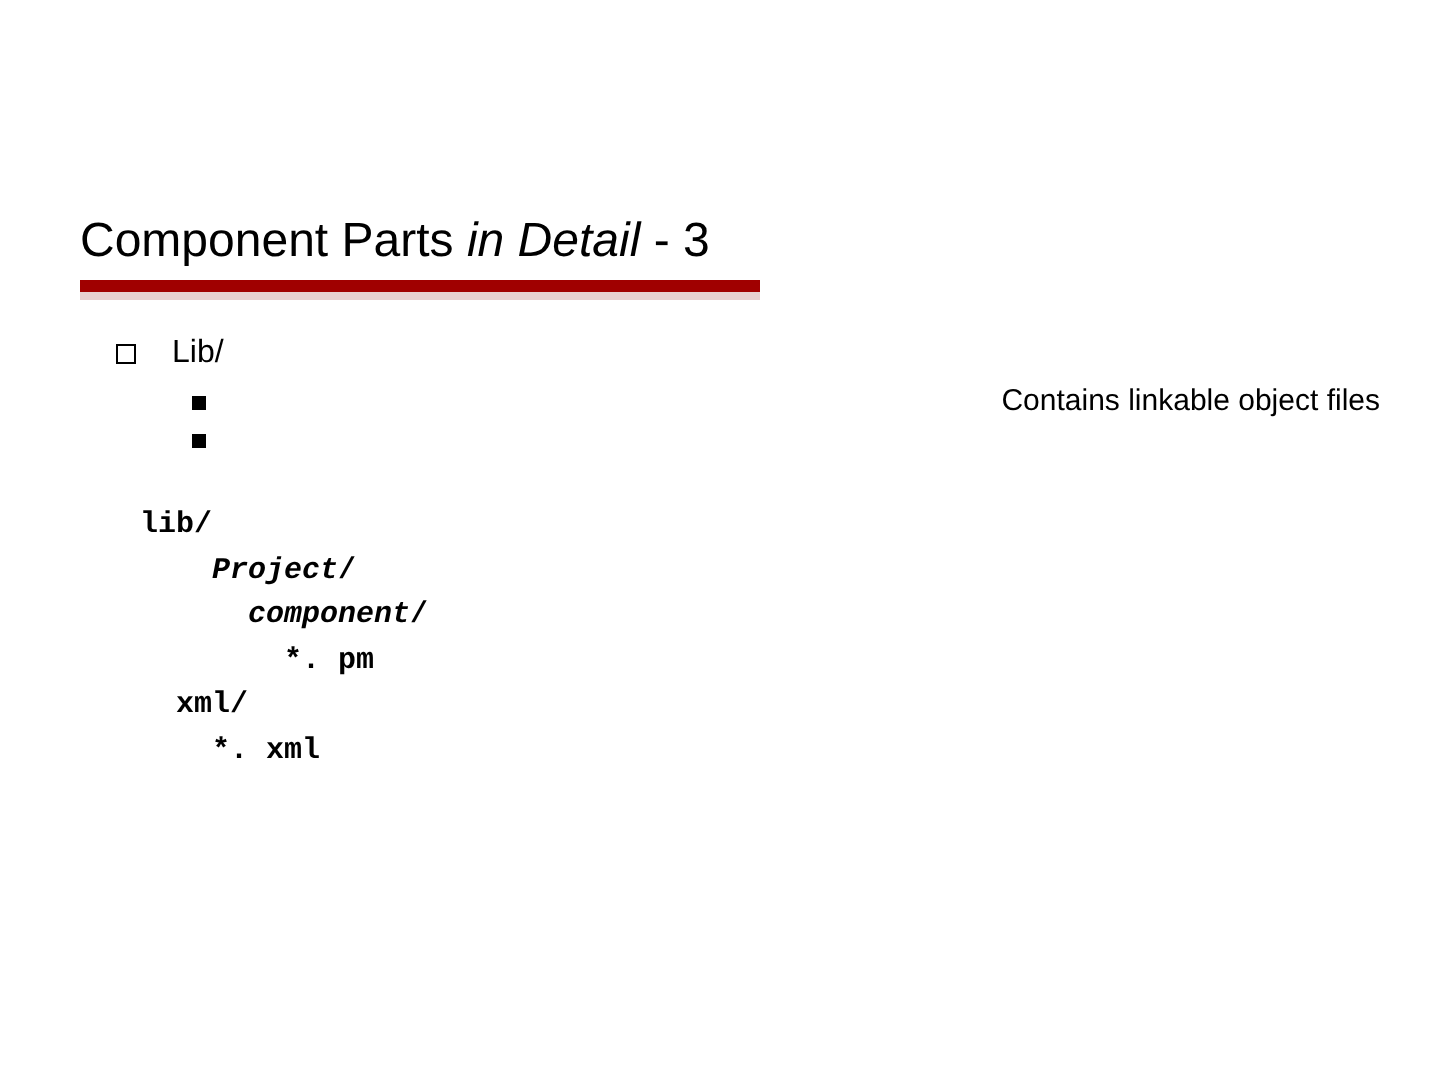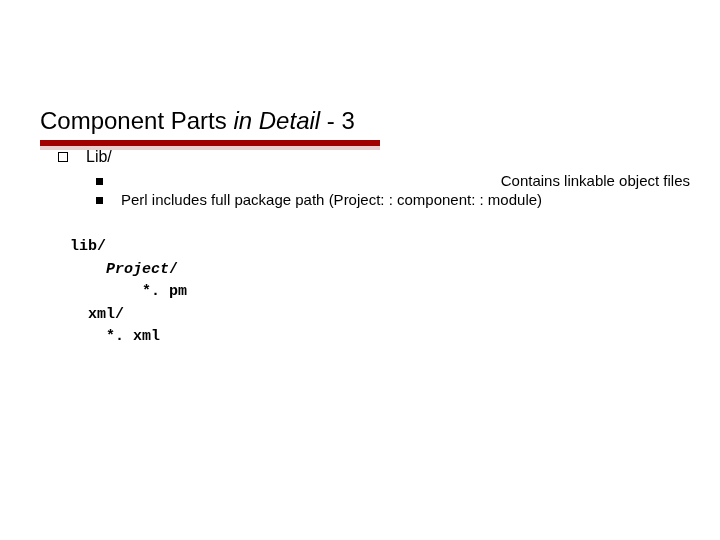--- a/index.html
+++ b/index.html
@@ -45,21 +45,21 @@
   .underline-shadow {
     position: absolute;
     left: 0; top: 6px;
     width: 340px;
     height: 4px;
     background: #d9b0b0;
     opacity: 0.6;
   }
   .body {
     position: absolute;
-    top: 148px;
+    top: 168px;
     left: 40px;
     right: 30px;
     font-size: 15px;
   }
   .row { display: flex; align-items: flex-start; }
   .bullet-open {
     width: 10px; height: 10px;
     border: 1px solid #000;
     box-sizing: border-box;
     margin: 4px 18px 0 18px;
@@ -105,25 +105,25 @@
       <span class="bullet-open"></span>
       <span class="l1-text">Lib/</span>
     </div>
 
     <div class="row" style="margin-top:6px;justify-content:space-between;">
       <span class="bullet-solid"></span>
       <span class="l2-text">Contains linkable object files</span>
     </div>
     <div class="row" style="margin-top:2px;">
       <span class="bullet-solid"></span>
-      <span class="l2-text">Perl includes full package path (Project: : component: : module)</span>
     </div>
 
     <div class="code-block">
       <div class="code-line">lib/</div>
       <div class="code-line"><span class="code-ital">    Project</span><span>/</span></div>
+      <div class="code-line"><span class="code-ital">      component</span><span>/</span></div>
       <div class="code-line">        *. pm</div>
       <div class="code-line">  xml/</div>
       <div class="code-line">    *. xml</div>
     </div>
 
   </div>
 </div>
 
 </body></html>

